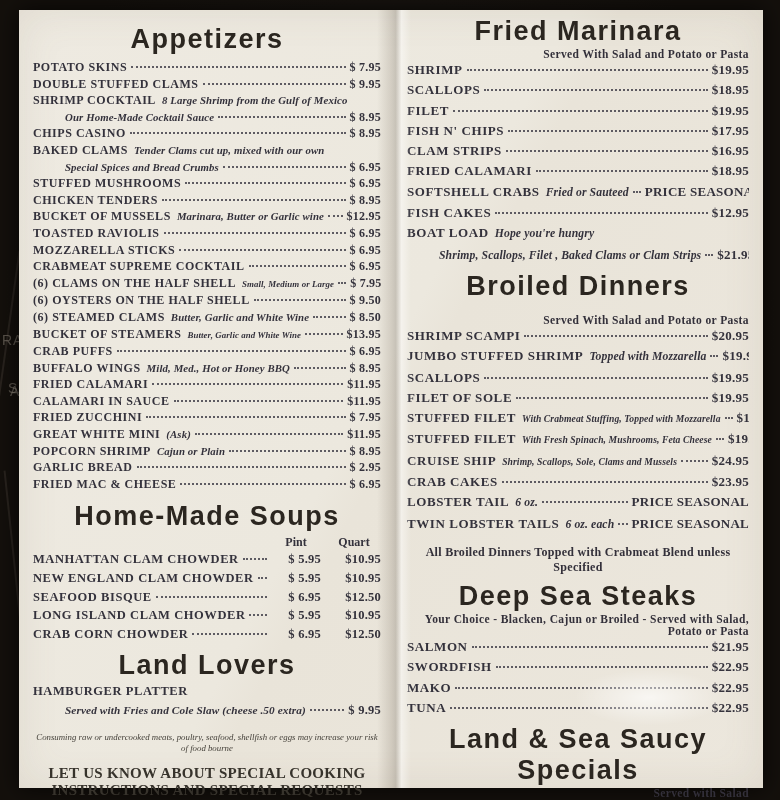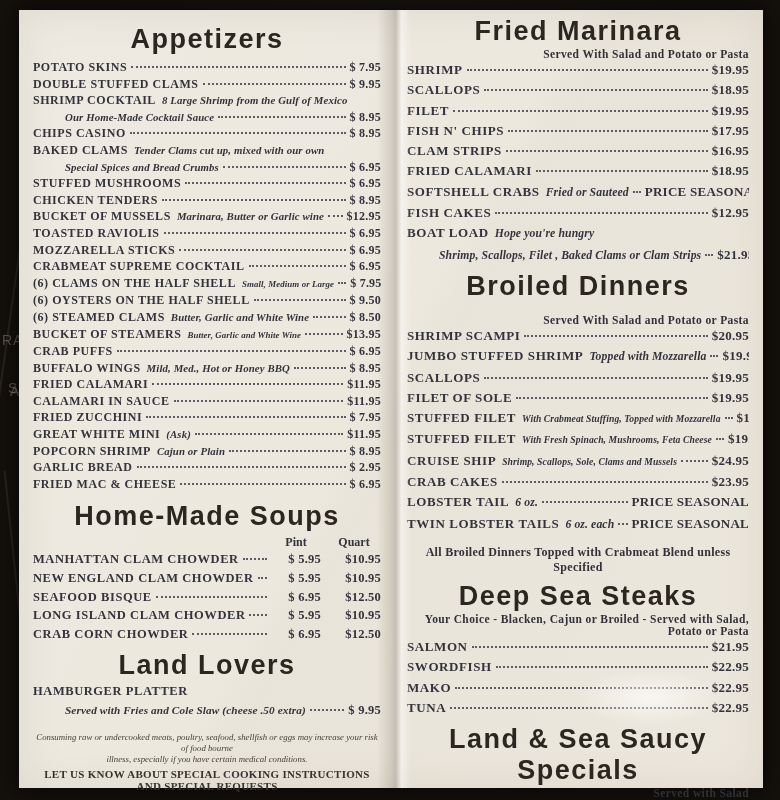--- a/index.html
+++ b/index.html
@@ -64,21 +64,21 @@
   .sec-broiled-dinners .section-title { margin:5px 0 12px; }
   .sec-deep-sea-steaks .section-title { margin:6px 0 0; }
   .sec-land-and-sea-saucy-specials .section-title { margin:6px 0 0; }
   .sec-fried-dinners .row:first-of-type { margin-top:4px; }
   .sec-broiled-dinners .row:first-of-type { margin-top:2px; }
   .sec-deep-sea-steaks .row:first-of-type { margin-top:2px; }
   .sec-land-and-sea-saucy-specials .row:first-of-type { margin-top:3px; }
 
   .menu-footer { margin-top:12px; text-align:center; color:#45413a; }
   .menu-footer .fine { font-style:italic; font-size:8.8px; line-height:11px; }
-  .menu-footer .notice { font-weight:700; font-size:11px; letter-spacing:.3px; margin-top:3px; color:#37332c; }
+  .menu-footer .notice { font-weight:700; font-size:15px; letter-spacing:.3px; margin-top:11px; color:#37332c; }
 </style>
 </head>
 <body>
 
 <div class="scene">
   <span class="map-label" style="left:2px; top:332px;">RAQ</span>
   <span class="map-label" style="left:8px; top:380px;">SA</span>
   <span class="map-label" style="left:10px; top:383px;">AR</span>
   <div class="map-line" style="left:6px; top:250px; width:2px; height:180px; transform:rotate(8deg);"></div>
   <div class="map-line" style="left:14px; top:470px; width:2px; height:200px; transform:rotate(-6deg);"></div>
@@ -268,21 +268,20 @@
             </div>
             <div class="row indent">
               <span class="desc">Served with Fries and Cole Slaw (cheese .50 extra)</span>
               <span class="dots"></span>
               <span class="price">$ 9.95</span>
             </div>
           </div>
         </div>
       <div class="menu-footer">
         <div class="fine">Consuming raw or undercooked meats, poultry, seafood, shellfish or eggs may increase your risk of food bourne</div>
-        <div class="fine">illness, especially if you have certain medical conditions.</div>
         <div class="notice">LET US KNOW ABOUT SPECIAL COOKING INSTRUCTIONS AND SPECIAL REQUESTS</div>
       </div>
     </div>
     <div class="page page-right">
       <div id="right-sections">
           <div class="section sec-fried-dinners">
             <h2 class="section-title">Fried Marinara</h2>
             <div class="section-subtitle">Served With Salad and Potato or Pasta</div>
             <div class="row">
               <span class="name">SHRIMP</span>

